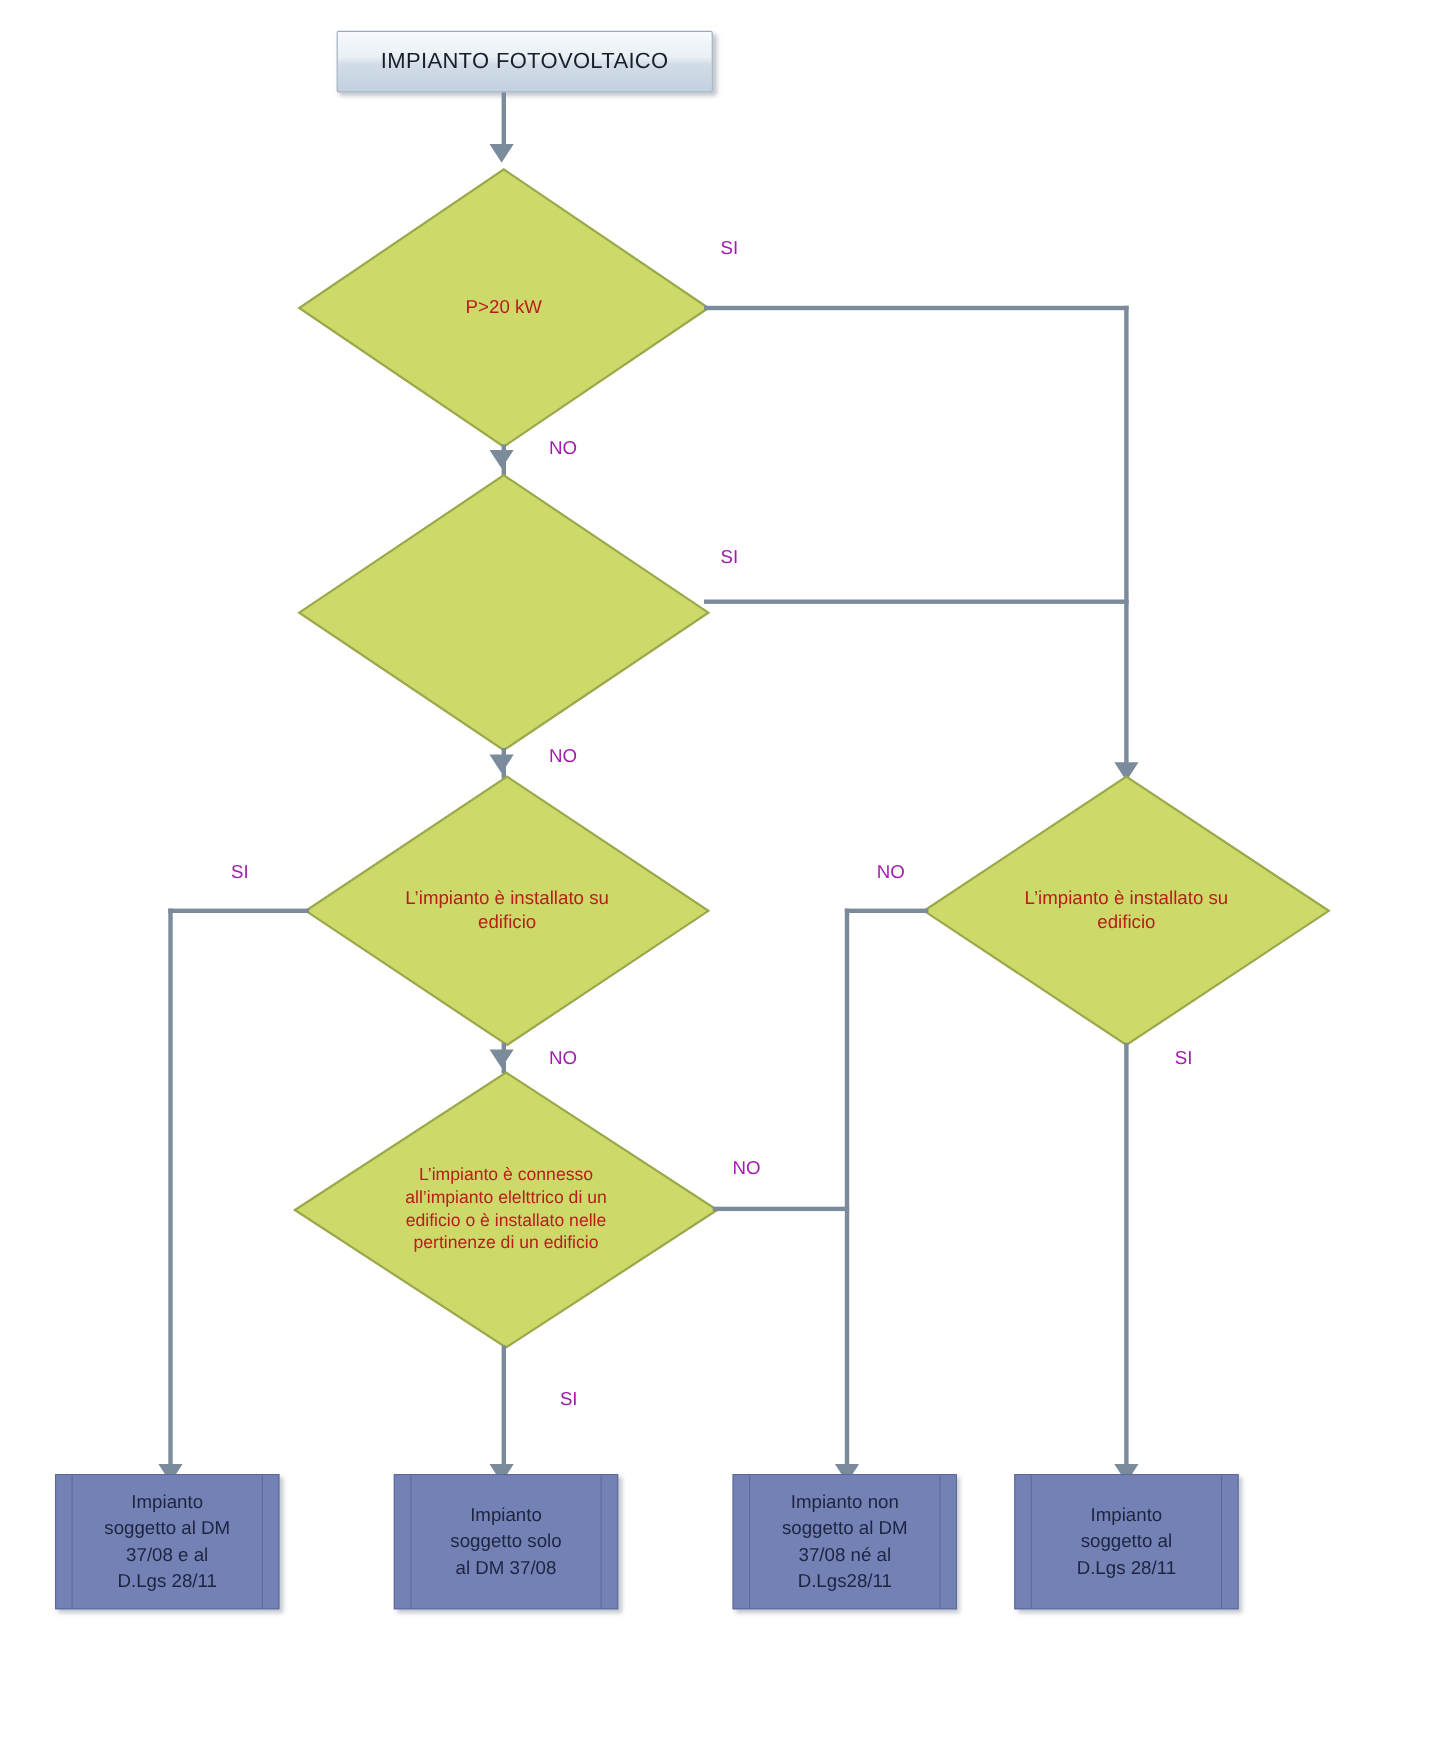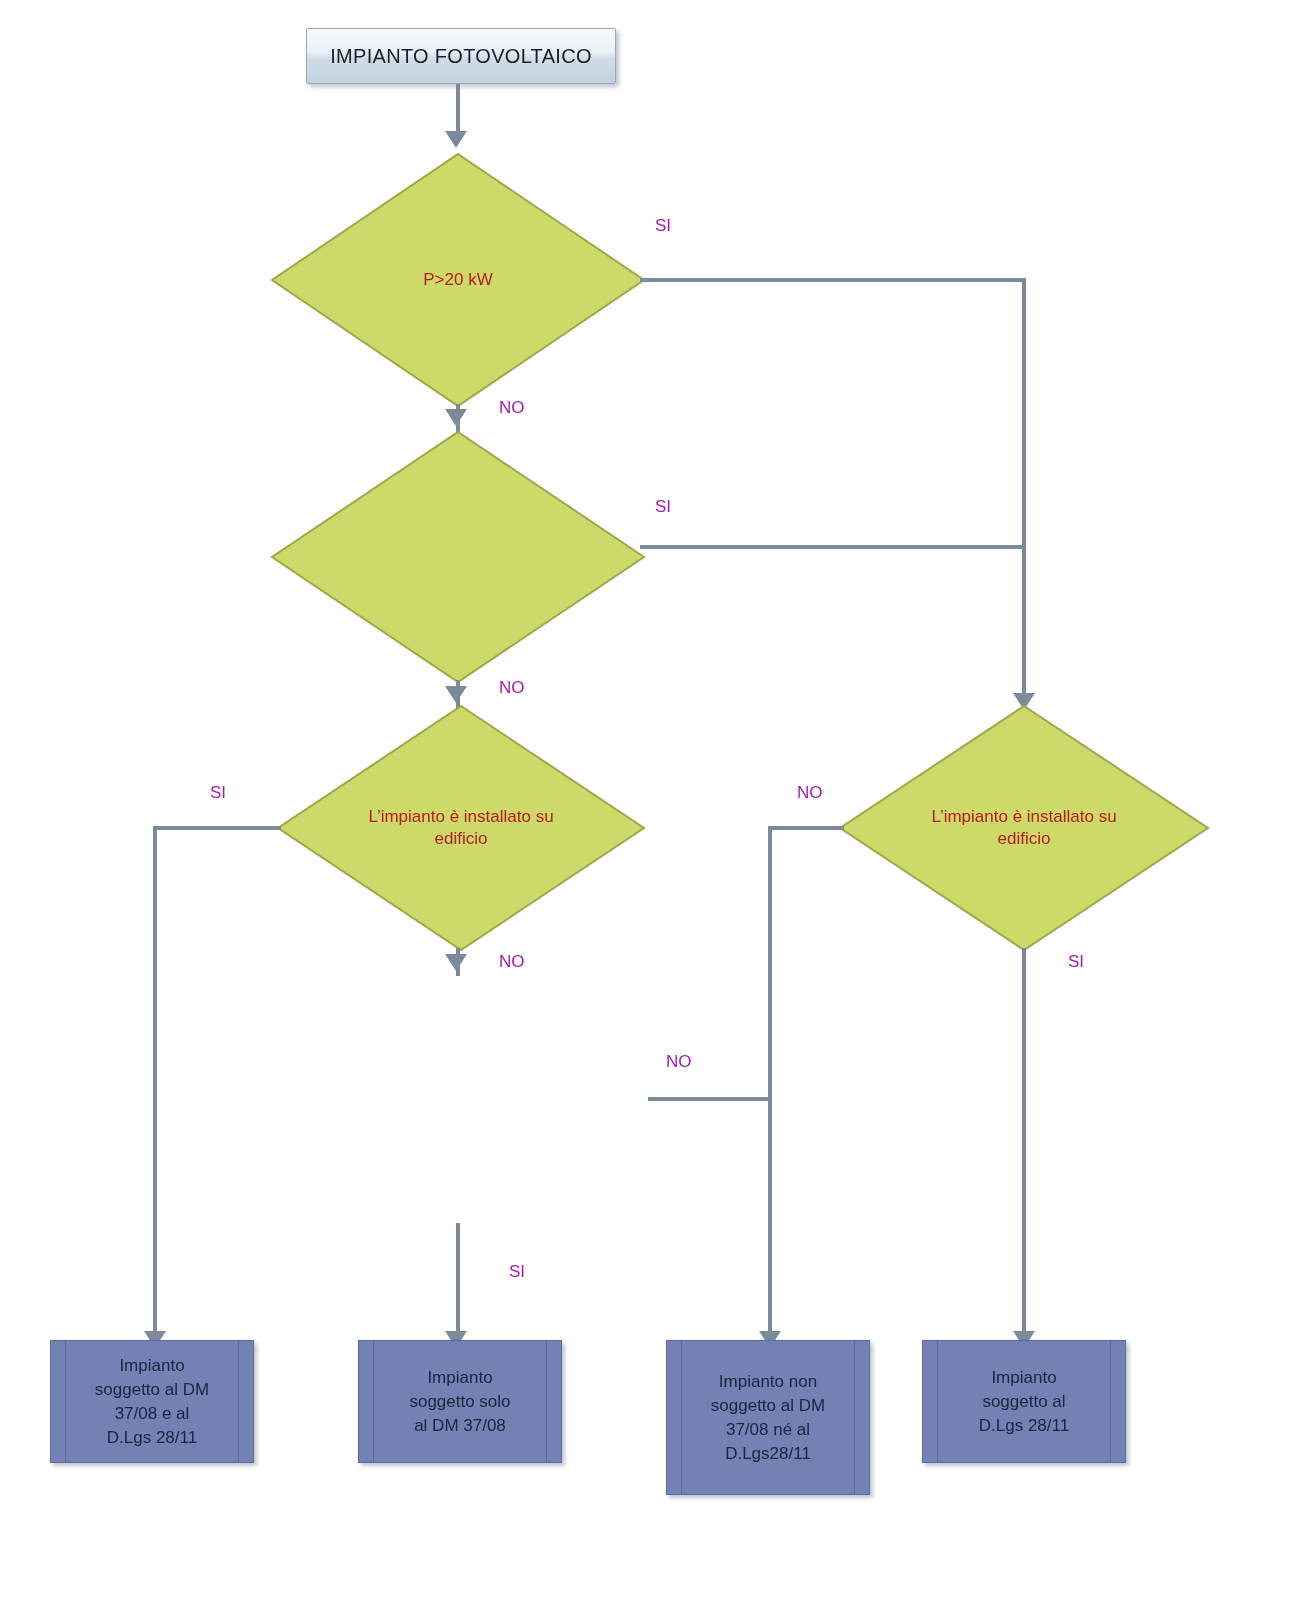--- a/index.html
+++ b/index.html
@@ -113,21 +113,21 @@
     color: #a21caf;
     font-size: 17px;
     white-space: nowrap;
   }
 </style>
 </head>
 <body>
 
 <div id="canvas">
 
-  <div class="title-box" style="left:306px; top:28px; width:310px; height:56px;text-align:right;">
+  <div class="title-box" style="left:306px; top:28px; width:342px; height:56px;text-align:right;">
     <span>IMPIANTO FOTOVOLTAICO</span>
   </div>
 
   <div class="line-v" style="left:456px; top:84px; height:50px;"></div>
   <div class="arrow-down" style="left:445px; top:131px;"></div>
 
   <div class="diamond" style="left:272px; top:154px; width:372px; height:252px;">
     <svg width="372" height="252" viewBox="0 0 372 252">
       <polygon points="186,0 372,126 186,252 0,126" fill="#CDD968" stroke="#9AA84A" stroke-width="2"></polygon>
     </svg>
@@ -166,20 +166,29 @@
 
   <div class="line-h" style="left:153px; top:826px; width:128px;"></div>
   <div class="line-v" style="left:153px; top:826px; height:510px;"></div>
   <div class="arrow-down" style="left:144px; top:1331px;"></div>
   <div class="edge-label" style="left:210px; top:783px;">SI</div>
 
   <div class="line-v" style="left:456px; top:948px; height:28px;"></div>
   <div class="arrow-down" style="left:445px; top:954px;"></div>
   <div class="edge-label" style="left:499px; top:952px;">NO</div>
 
+  <div class="diamond" style="left:268px; top:975px; width:384px; height:250px;">
+    <svg width="384" height="250" viewBox="0 0 384 250">
+      <polygon points="192,0 384,125 192,250 0,125" fill="#CDD968" stroke="#9AA84A" stroke-width="2"></polygon>
+    </svg>
+    <div class="dlabel" style="left:8%; right:8%; font-size:16px;">L’impianto è connesso
+all’impianto elelttrico di un
+edificio o è installato nelle
+pertinenze di un edificio</div>
+  </div>
 
   <div class="line-h" style="left:648px; top:1097px; width:124px;"></div>
   <div class="edge-label" style="left:666px; top:1052px;">NO</div>
 
   <div class="line-v" style="left:456px; top:1223px; height:113px;"></div>
   <div class="arrow-down" style="left:445px; top:1331px;"></div>
   <div class="edge-label" style="left:509px; top:1262px;">SI</div>
 
   <div class="diamond" style="left:840px; top:706px; width:368px; height:244px;">
     <svg width="368" height="244" viewBox="0 0 368 244">
@@ -208,21 +217,21 @@
   </div>
 
   <div class="result-box" style="left:358px; top:1340px; width:204px; height:123px;">
     <span class="bar-l"></span>
     <span class="bar-r"></span>
     <div class="rlabel">Impianto
 soggetto solo
 al DM 37/08</div>
   </div>
 
-  <div class="result-box" style="left:666px; top:1340px; width:204px; height:155px;">
+  <div class="result-box" style="left:666px; top:1340px; width:204px; height:123px;">
     <span class="bar-l"></span>
     <span class="bar-r"></span>
     <div class="rlabel">Impianto non
 soggetto al DM
 37/08 né al
 D.Lgs28/11</div>
   </div>
 
   <div class="result-box" style="left:922px; top:1340px; width:204px; height:123px;">
     <span class="bar-l"></span>

